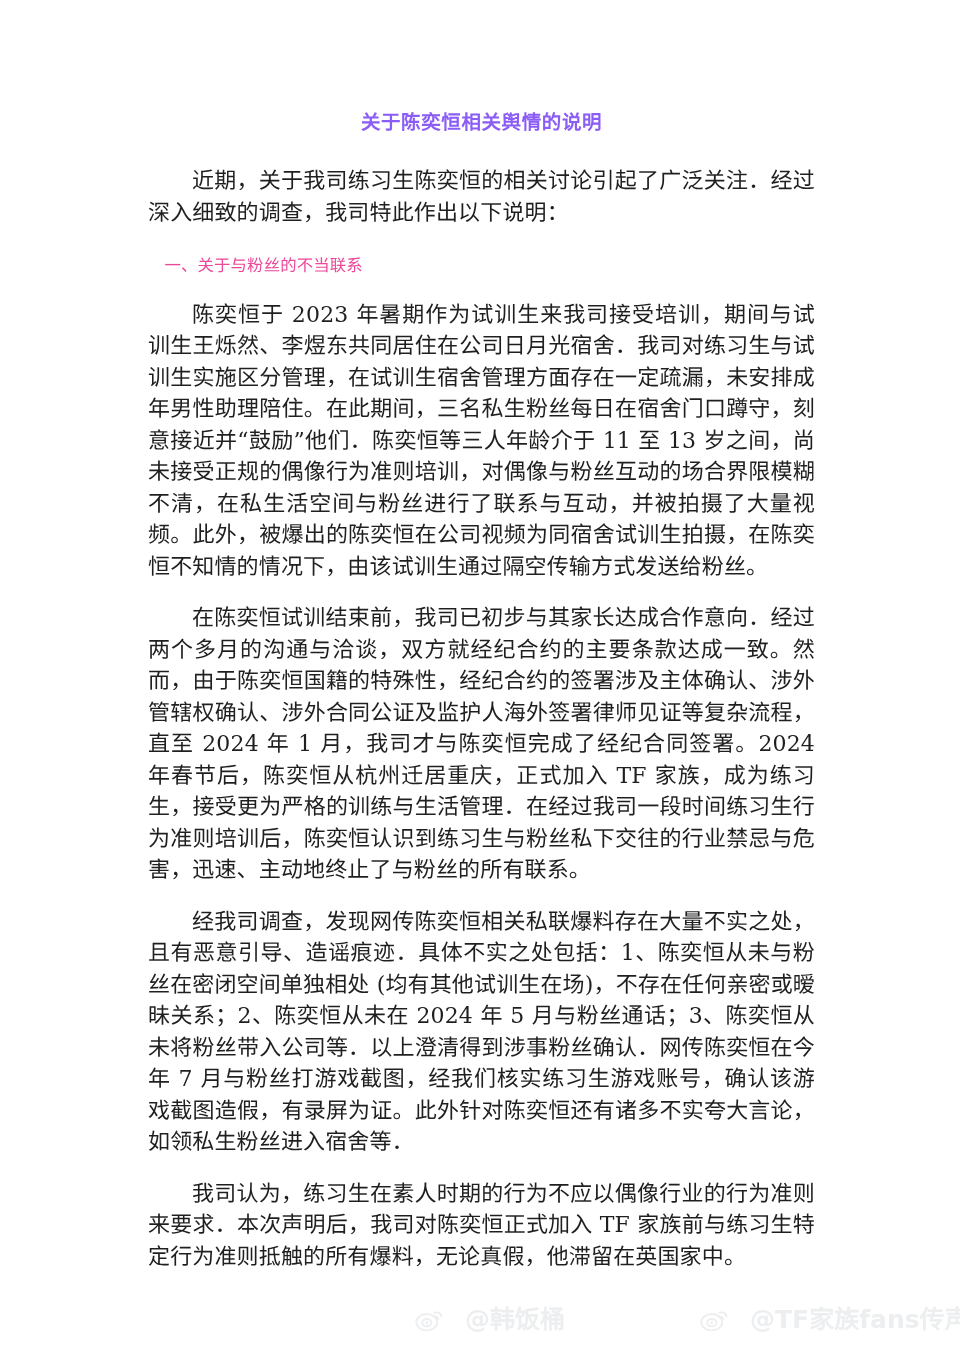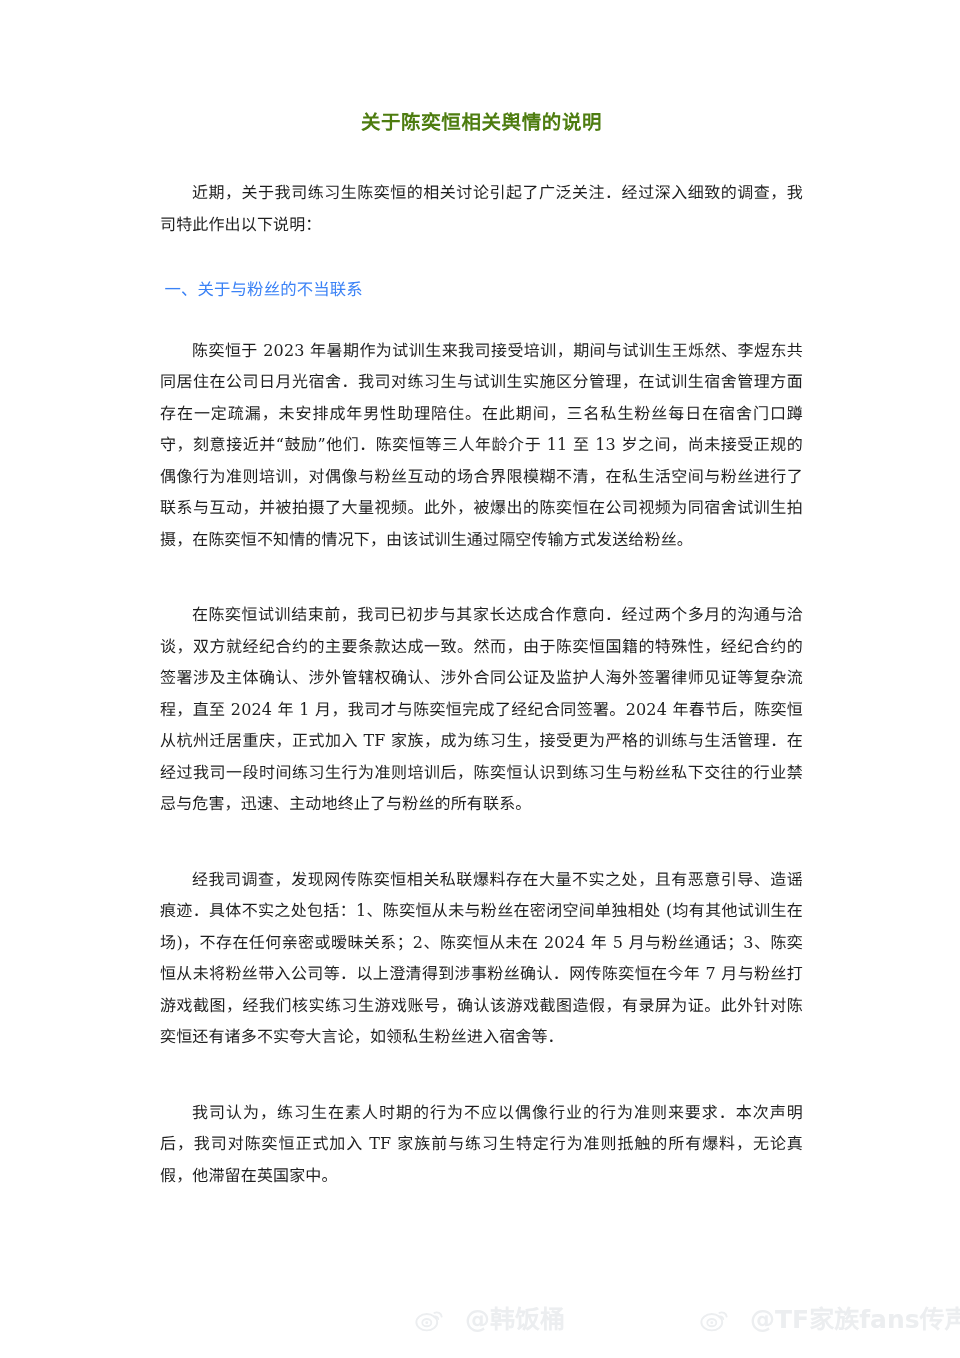--- a/index.html
+++ b/index.html
@@ -28,44 +28,44 @@
   }
 
   .doc-title {
     text-align: center;
     font-size: 19.5px;
     font-weight: bold;
     letter-spacing: 0.6px;
     margin: 0;
     padding-top: 108px;
     line-height: 1.5;
-    color: #4d7c0f;
+    color: #8b5cf6;
   }
 
   .para {
-    font-size: 16px;
+    font-size: 22px;
     line-height: 31.5px;
-    margin: 12px;
+    margin: 0;
     text-align: justify;
     text-justify: inter-ideograph;
     letter-spacing: 0.15px;
     color: #1f1f1f;
   }
 
   .para.indent {
     text-indent: 2em;
   }
 
   .heading {
     font-size: 16.4px;
     line-height: 31.5px;
     margin: 0;
     text-indent: 0;
     letter-spacing: 0.15px;
-    color: #3b82f6;
+    color: #ec4899;
   }
   .heading.indent-1 {
     text-indent: 1em;
   }
 
   .gap-28 { height: 28px; }
   .gap-22 { height: 22px; }
   .gap-26 { height: 26px; }
   .gap-20 { height: 20px; }
   .gap-17 { height: 17px; }

